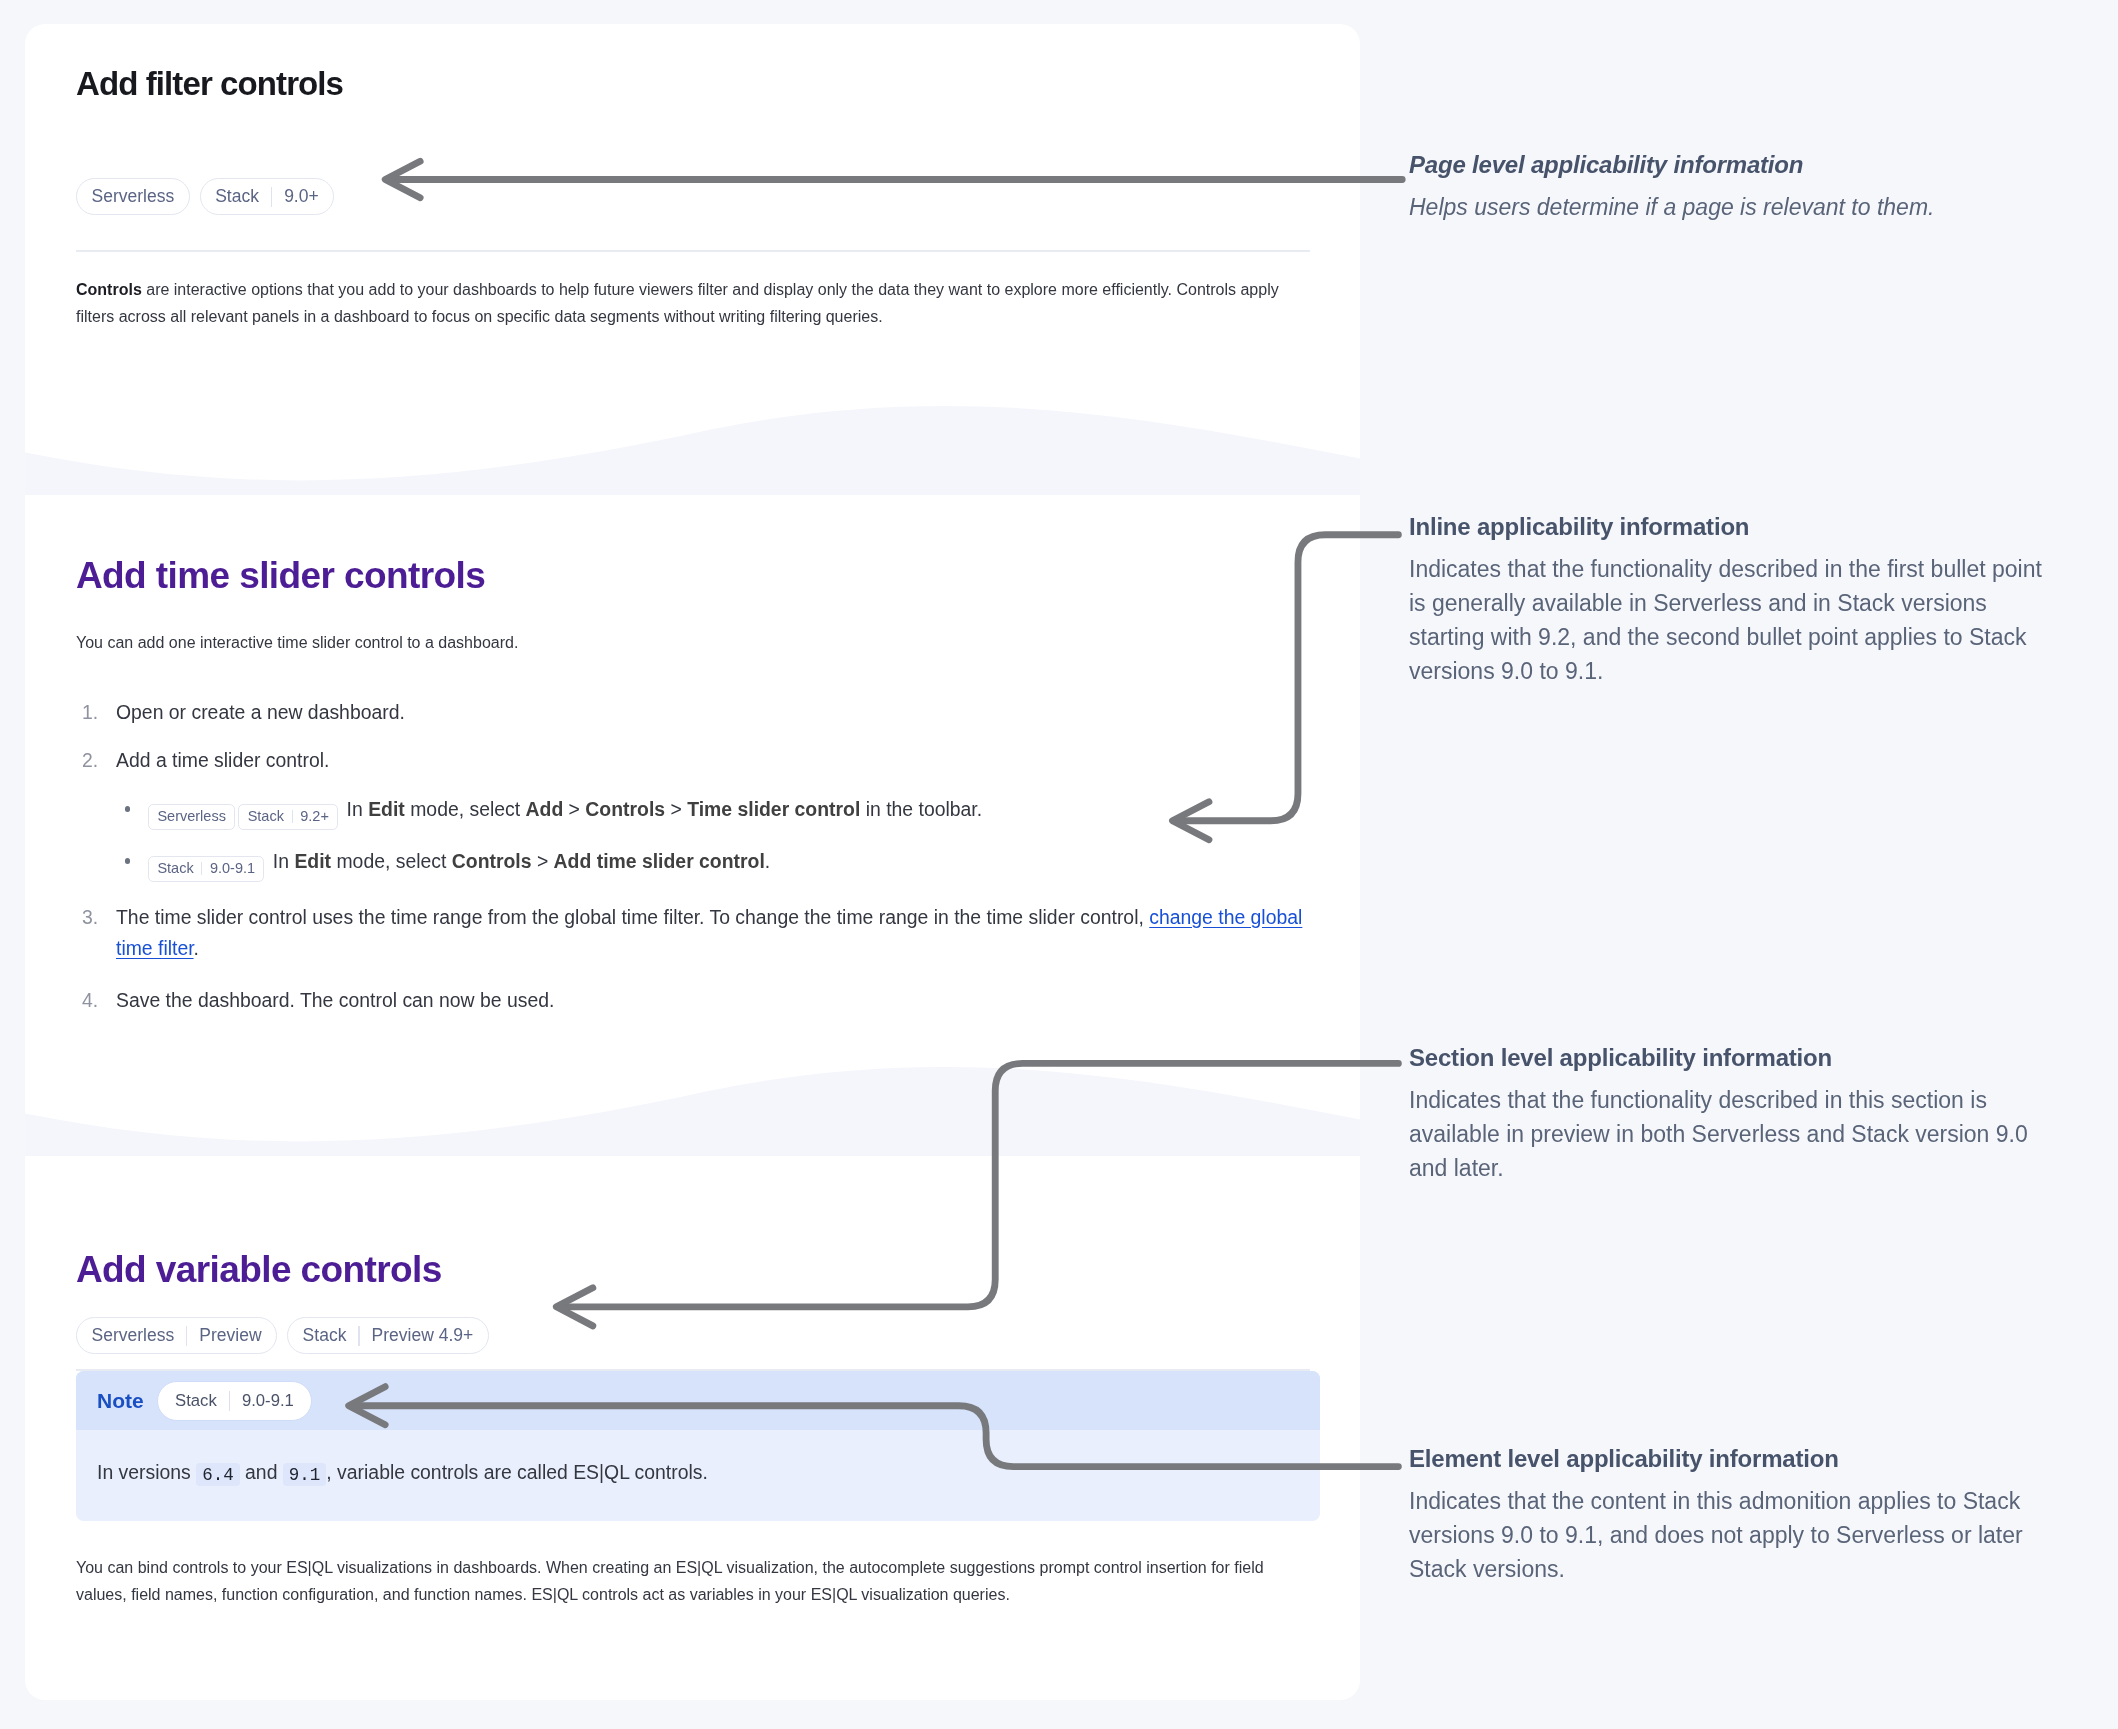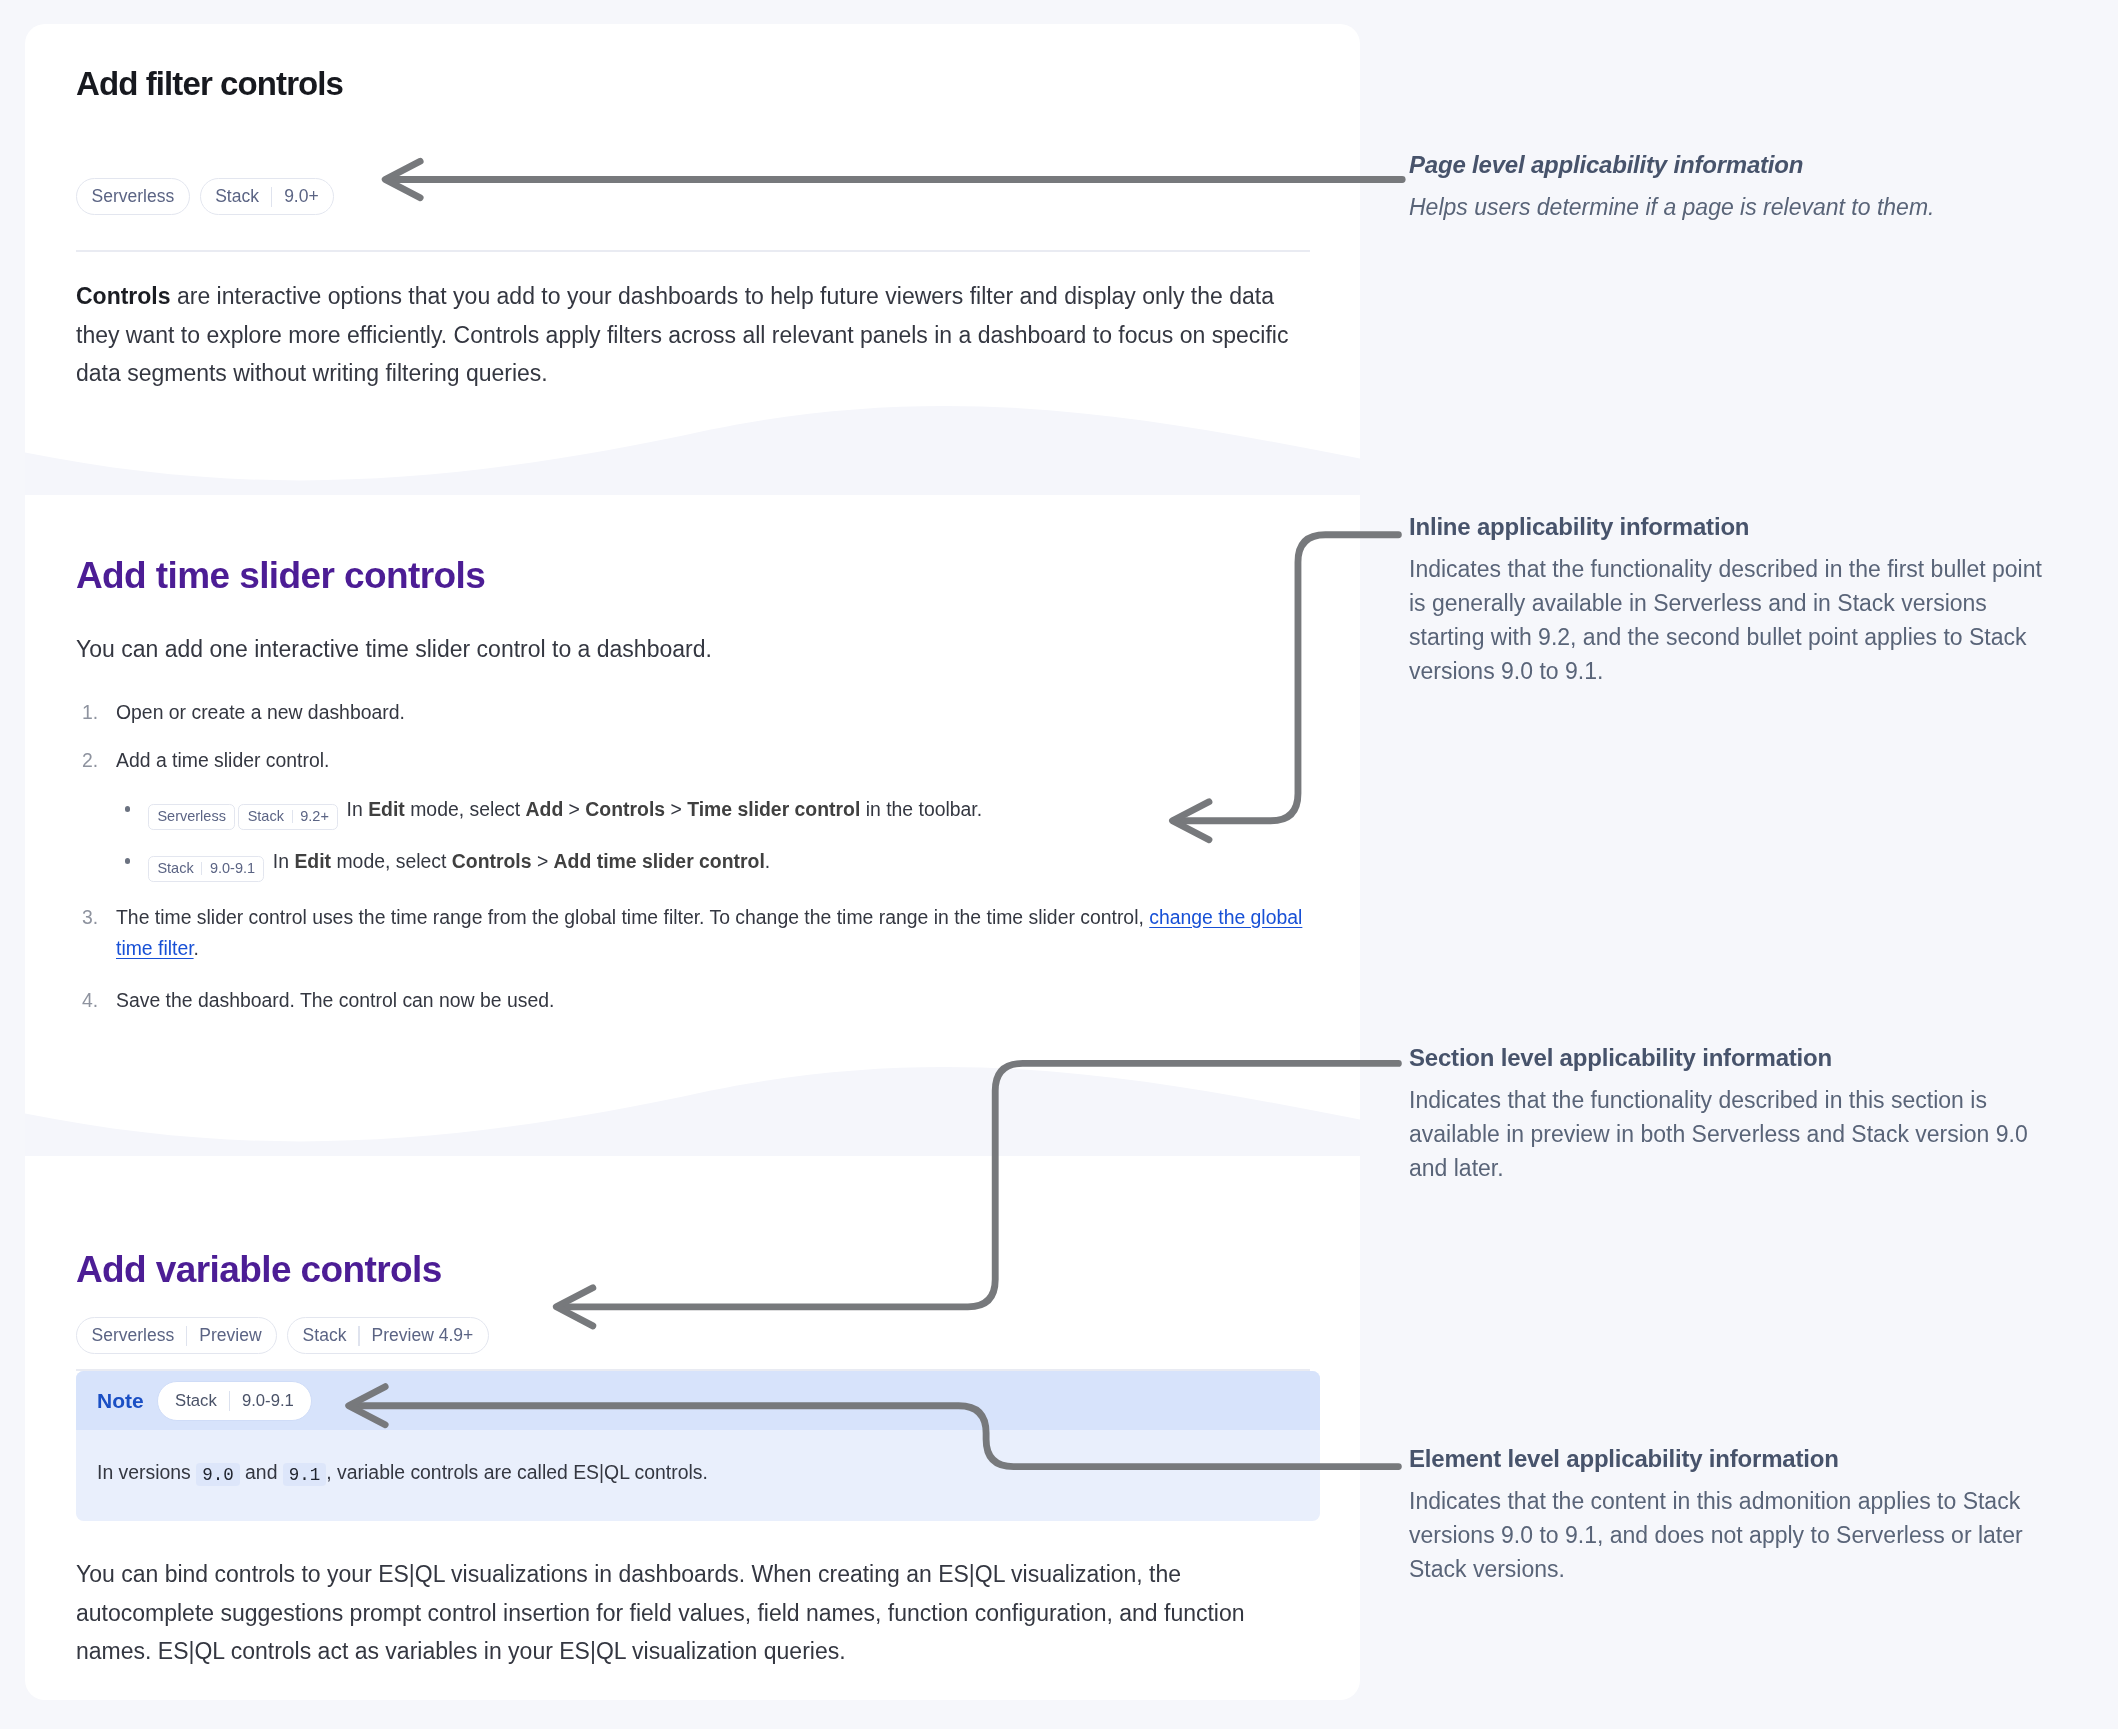--- a/index.html
+++ b/index.html
@@ -25,21 +25,21 @@
     margin:0;position:absolute;left:51px;top:43px;
     font-size:33px;line-height:1.05;font-weight:700;
     color:#17191f;letter-spacing:-0.9px;
   }
   h2.sec-title{
     margin:0;position:absolute;left:51px;
     font-size:37px;line-height:1.08;font-weight:700;
     color:#4c1d95;letter-spacing:-0.6px;
   }
   .body-text{
-    position:absolute;color:#343741;font-size:23px;line-height:1.68;
+    position:absolute;color:#343741;font-size:16px;line-height:1.68;
   }
   .body-text b{font-weight:700;color:#1b1d23;}
   .hr-rule{position:absolute;left:51px;height:1.5px;background:#e9ebf2;}
 
   
   .pill-row{position:absolute;display:flex;gap:10px;align-items:center;}
   .pill{
     display:inline-flex;align-items:center;
     border:1.2px solid #e3e6ef;border-radius:760px;background:#fff;
     height:37px;padding:0 14.5px;box-sizing:border-box;
@@ -210,21 +210,21 @@
 <div id="note-box">
   <div id="note-head">
     <span class="note-label">Note</span>
     <span class="pill-note">
       <span>Stack</span>
       <i class="sep"></i>
       <span>9.0-9.1</span>
     </span>
   </div>
   <div id="note-body">
-    <span>In versions </span><code class="ver">9.0</code><span> and </span><code class="ver">9.1</code><span>, variable controls are called ES|QL controls.</span>
+    <span>In versions </span><code class="ver">6.4</code><span> and </span><code class="ver">9.1</code><span>, variable controls are called ES|QL controls.</span>
   </div>
 </div>
 
 <div class="body-text" style="left:76px;top:1555px;width:1236px;">You can bind controls to your ES|QL visualizations in dashboards. When creating an ES|QL visualization, the autocomplete suggestions prompt control insertion for field values, field names, function configuration, and function names. ES|QL controls act as variables in your ES|QL visualization queries.</div>
 
 <div class="anno" style="top:151px;font-style:italic;">
   <h3>Page level applicability information</h3>
   <p>Helps users determine if a page is relevant to them.</p>
 </div>
 

